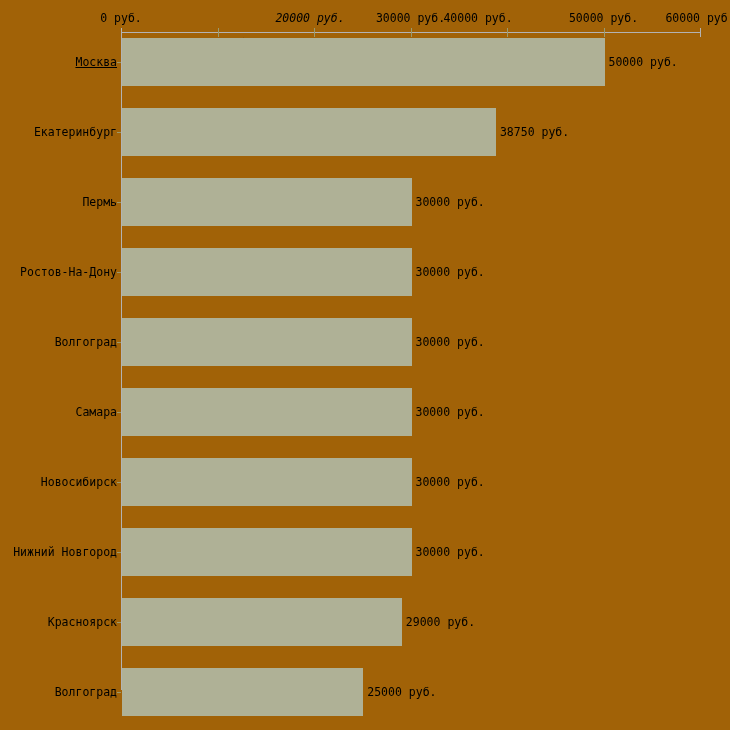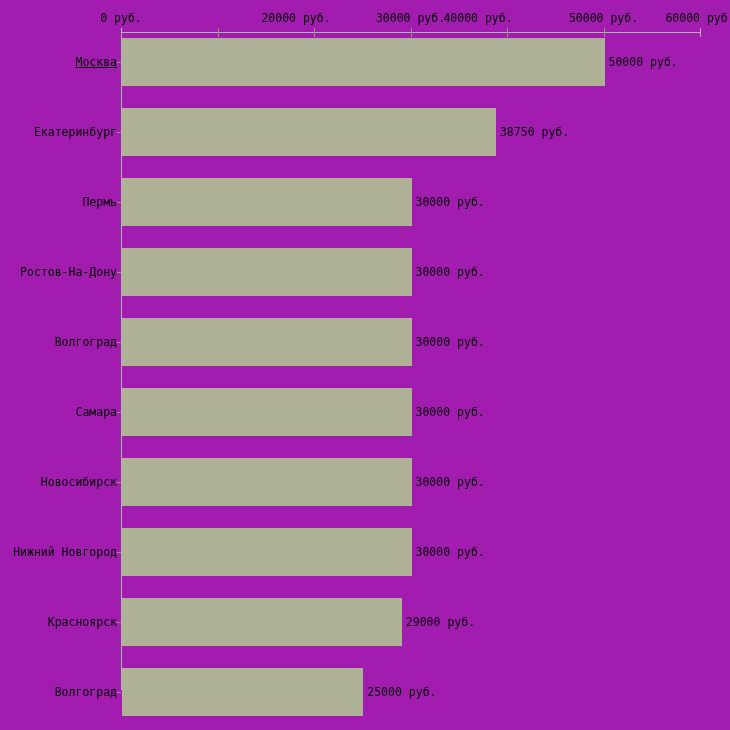--- a/index.html
+++ b/index.html
@@ -10,21 +10,21 @@
   body {
     width: 730px;
     height: 730px;
     font-family: "DejaVu Sans Mono", "Liberation Mono", monospace;
     overflow: hidden;
   }
   #chart-root {
     position: relative;
     width: 730px;
     height: 730px;
-    background: #a21caf;
+    background: #a16207;
   }
   
   .axis-line-x {
     position: absolute;
     left: 121px;
     top: 32px;
     width: 579px;
     height: 1px;
     background: #b3b3b3;
   }
@@ -94,21 +94,21 @@
 
   <div class="axis-line-x"></div>
   <div class="axis-line-y"></div>
 
   <div id="ticks-layer">
       <div class="tick-mark edge" style="left: 121px;"></div>
       <div class="tick-label" style="left: 121px;">0 руб.</div>
       <div class="tick-mark" style="left: 217.5px;"></div>
       <div class="tick-label" style="left: 217.5px; margin-top: 25px;">10000 руб.</div>
       <div class="tick-mark" style="left: 314px;"></div>
-      <div class="tick-label" style="left: 296px;">20000 руб.</div>
+      <div class="tick-label" style="left: 310px; font-style: italic;">20000 руб.</div>
       <div class="tick-mark" style="left: 410.5px;"></div>
       <div class="tick-label" style="left: 410.5px;">30000 руб.</div>
       <div class="tick-mark" style="left: 507px;"></div>
       <div class="tick-label" style="left: 478px;">40000 руб.</div>
       <div class="tick-mark" style="left: 603.5px;"></div>
       <div class="tick-label" style="left: 603.5px;">50000 руб.</div>
       <div class="tick-mark edge" style="left: 700px;"></div>
       <div class="tick-label" style="left: 700px;">60000 руб.</div>
     </div>
   <div id="cats-layer">

